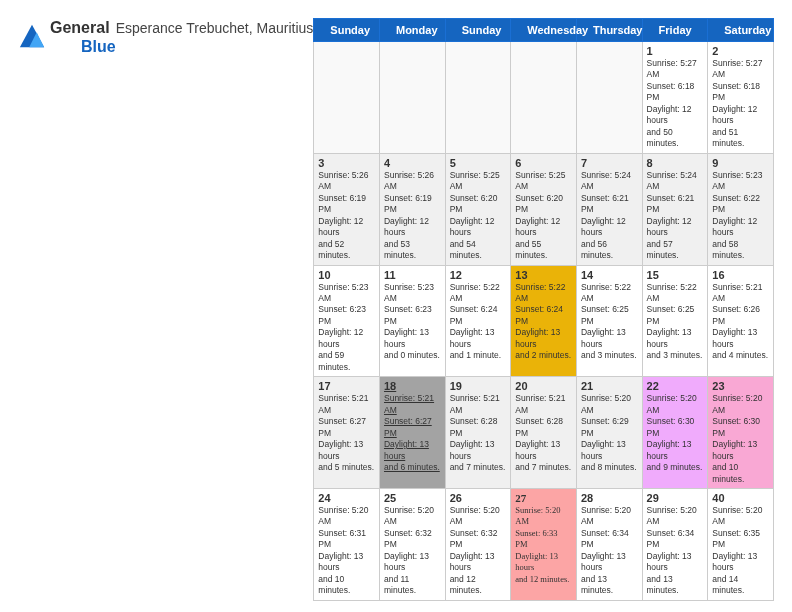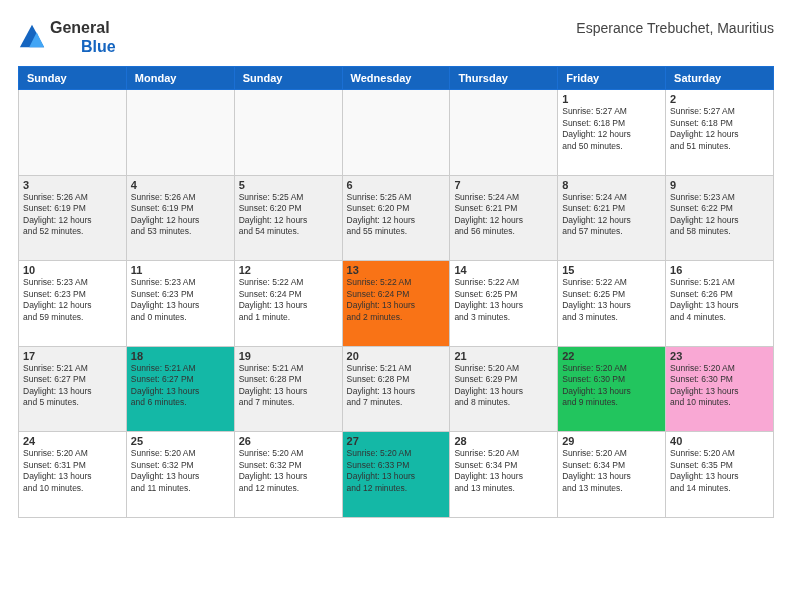--- a/index.html
+++ b/index.html
@@ -8,21 +8,21 @@
       height: 612px;
       font-family: Arial, sans-serif;
       background: #fff;
       overflow: hidden;
     }
     .page {
       width: 792px;
       height: 528px;
       padding: 18px 18px 10px 18px;
       display: flex;
-      flex-direction: column;
+      flex-direction: row;
     }
     .header {
       display: flex;
       justify-content: space-between;
       align-items: flex-start;
       margin-bottom: 10px;
     }
     .logo {
       display: flex;
       align-items: center;
@@ -58,21 +58,21 @@
       border: 1px solid #ccc;
       border-collapse: collapse;
       width: 100%;
       table-layout: fixed;
     }
     .calendar th {
       background: #1565c0;
       color: #fff;
       font-size: 11px;
       font-weight: bold;
-      padding: 5px 8px;
+      padding: 5px 16px;
       border: 1px solid #1a6fd4;
       text-align: left;
     }
     .calendar td {
       border: 1px solid #ccc;
       vertical-align: top;
       padding: 3px 4px;
       font-size: 9px;
       color: #333;
       background: #fff;
@@ -218,21 +218,21 @@
 Daylight: 13 hours
 and 0 minutes.</div>
           </td>
           <td style="background: rgb(255, 255, 255);">
             <span class="day-num">12</span>
             <div class="day-info" style="white-space: pre-line;">Sunrise: 5:22 AM
 Sunset: 6:24 PM
 Daylight: 13 hours
 and 1 minute.</div>
           </td>
-          <td style="background: #f97316;">
+          <td style="background: #eab308;">
             <span class="day-num">13</span>
             <div class="day-info" style="white-space: pre-line;">Sunrise: 5:22 AM
 Sunset: 6:24 PM
 Daylight: 13 hours
 and 2 minutes.</div>
           </td>
           <td style="background: rgb(255, 255, 255);">
             <span class="day-num">14</span>
             <div class="day-info" style="white-space: pre-line;">Sunrise: 5:22 AM
 Sunset: 6:25 PM
@@ -255,21 +255,21 @@
           </td>
         </tr>
         <tr>
           <td style="background: rgb(240, 240, 240);">
             <span class="day-num">17</span>
             <div class="day-info" style="white-space: pre-line;">Sunrise: 5:21 AM
 Sunset: 6:27 PM
 Daylight: 13 hours
 and 5 minutes.</div>
           </td>
-          <td style="background: #14b8a6;">
+          <td style="background: #a3a3a3; text-decoration: underline;">
             <span class="day-num">18</span>
             <div class="day-info" style="white-space: pre-line;">Sunrise: 5:21 AM
 Sunset: 6:27 PM
 Daylight: 13 hours
 and 6 minutes.</div>
           </td>
           <td style="background: rgb(240, 240, 240);">
             <span class="day-num">19</span>
             <div class="day-info" style="white-space: pre-line;">Sunrise: 5:21 AM
 Sunset: 6:28 PM
@@ -283,21 +283,21 @@
 Daylight: 13 hours
 and 7 minutes.</div>
           </td>
           <td style="background: rgb(240, 240, 240);">
             <span class="day-num">21</span>
             <div class="day-info" style="white-space: pre-line;">Sunrise: 5:20 AM
 Sunset: 6:29 PM
 Daylight: 13 hours
 and 8 minutes.</div>
           </td>
-          <td style="background: #22c55e;">
+          <td style="background: #f0abfc;">
             <span class="day-num">22</span>
             <div class="day-info" style="white-space: pre-line;">Sunrise: 5:20 AM
 Sunset: 6:30 PM
 Daylight: 13 hours
 and 9 minutes.</div>
           </td>
           <td style="background: #f9a8d4;">
             <span class="day-num">23</span>
             <div class="day-info" style="white-space: pre-line;">Sunrise: 5:20 AM
 Sunset: 6:30 PM
@@ -320,21 +320,21 @@
 Daylight: 13 hours
 and 11 minutes.</div>
           </td>
           <td style="background: rgb(255, 255, 255);">
             <span class="day-num">26</span>
             <div class="day-info" style="white-space: pre-line;">Sunrise: 5:20 AM
 Sunset: 6:32 PM
 Daylight: 13 hours
 and 12 minutes.</div>
           </td>
-          <td style="background: #14b8a6;">
+          <td style="background: #fca5a5; font-family: Liberation Serif, serif;">
             <span class="day-num">27</span>
             <div class="day-info" style="white-space: pre-line;">Sunrise: 5:20 AM
 Sunset: 6:33 PM
 Daylight: 13 hours
 and 12 minutes.</div>
           </td>
           <td style="background: rgb(255, 255, 255);">
             <span class="day-num">28</span>
             <div class="day-info" style="white-space: pre-line;">Sunrise: 5:20 AM
 Sunset: 6:34 PM

